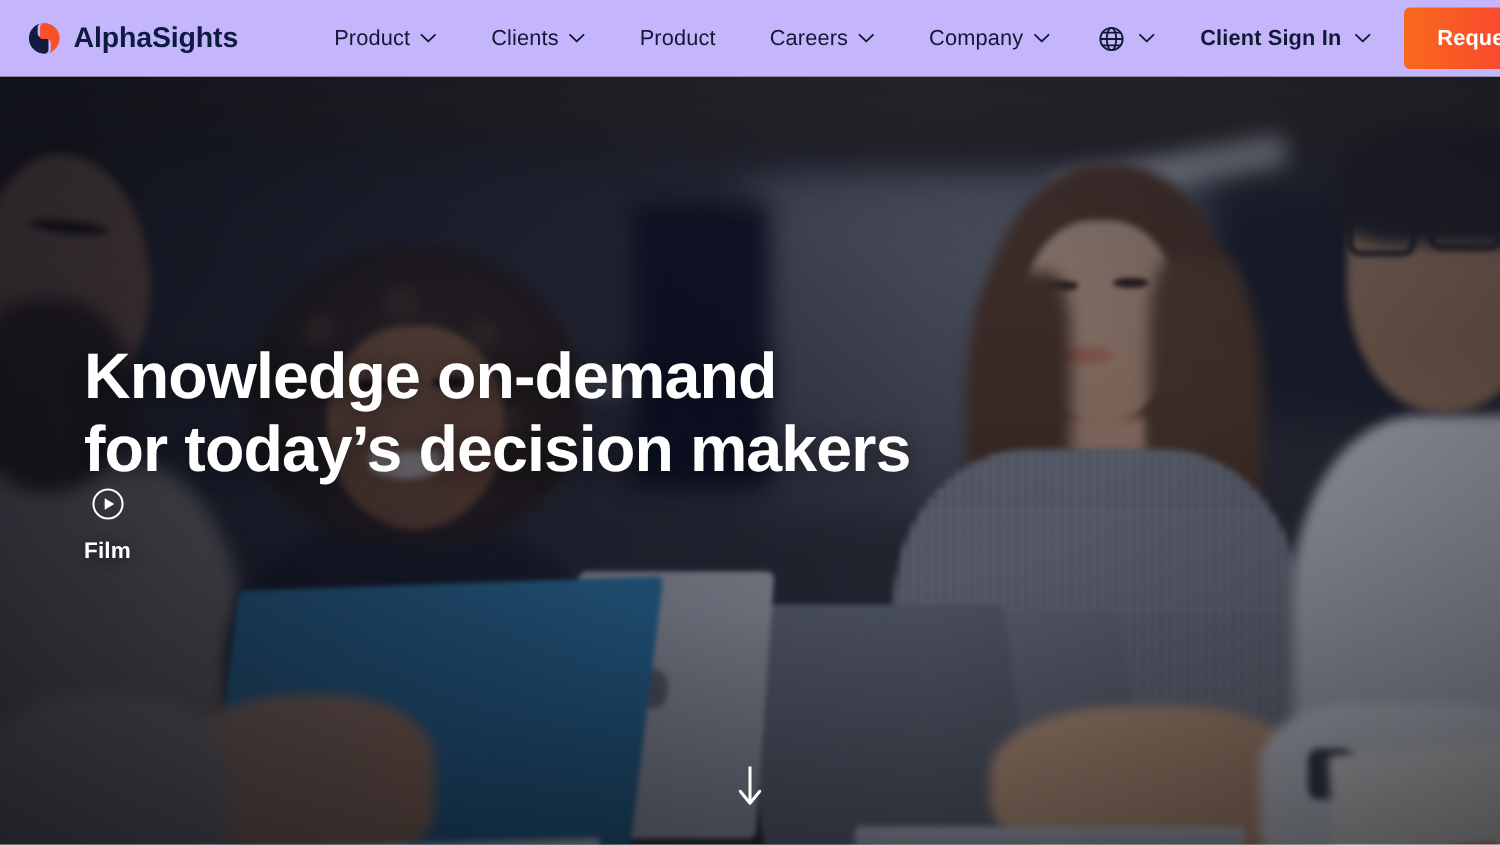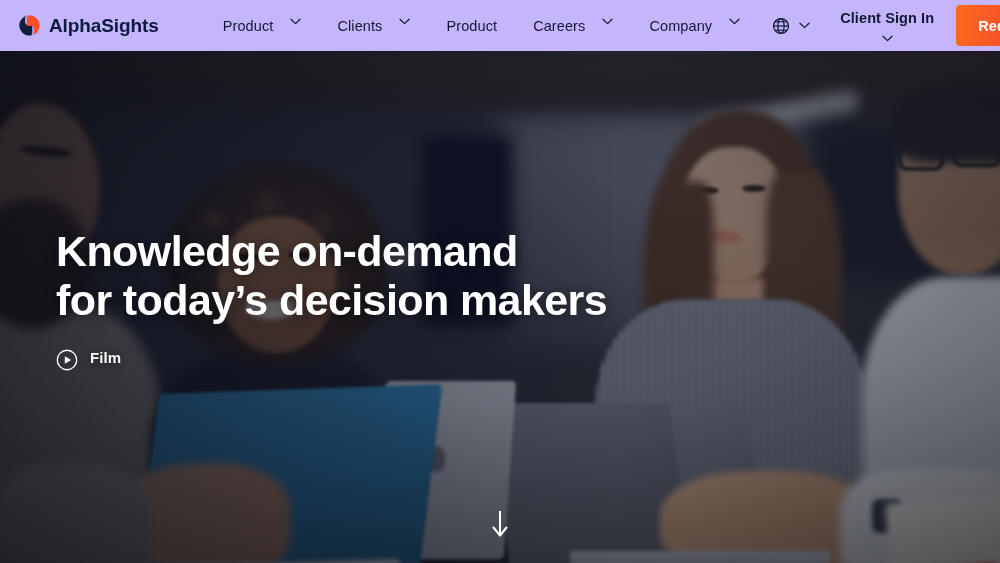--- a/index.html
+++ b/index.html
@@ -26,21 +26,21 @@
   .brand-name {
     font-size:19px;
     font-weight:600;
     color:#0d1b3e;
     letter-spacing:-0.1px;
     white-space:nowrap;
   }
 
   .nav-links { display:flex; align-items:center; margin-left:46px; }
   .nav-item {
-    display:flex; align-items:flex-start; gap:17px;
+    display:flex; align-items:center; gap:7px;
     padding:6px 18px;
     cursor:pointer;
     white-space:nowrap;
   }
   .nav-item-label {
     font-size:14.5px;
     font-weight:500;
     color:#111a33;
     letter-spacing:0.1px;
   }
@@ -51,21 +51,21 @@
     display:flex;
     align-items:center;
     height:100%;
   }
   .globe-group {
     display:flex; align-items:center; gap:9px;
     padding:6px 14px; cursor:pointer;
   }
   .signin-group {
     display:flex; align-items:center; gap:9px;
-    padding:6px 16px; cursor:pointer; margin-right:6px;flex-direction:column;
+    padding:6px 16px; cursor:pointer; margin-right:6px;
   }
   .signin-label {
     font-size:14.5px; font-weight:600; color:#111a33;
     white-space:nowrap; letter-spacing:0.1px;
   }
   .cta-btn {
     height:41px;
     display:flex; align-items:center;
     padding:0 22px;
     border:none;
@@ -414,23 +414,24 @@
     font-size:43px;
     font-weight:700;
     line-height:1.14;
     color:#ffffff;
     letter-spacing:-0.6px;
     text-shadow:0 2px 14px rgba(0,0,0,.45);
     white-space:pre-line;
   }
   .film-row {
     display:inline-flex;
+    align-items:center;
     gap:12px;
-    margin-top:24px;
     cursor:pointer;
+    flex-direction:column;
   }
   .film-label {
     font-size:15px;
     font-weight:700;
     color:#ffffff;
     letter-spacing:.1px;
     text-shadow:0 1px 8px rgba(0,0,0,.5);
   }
   .scroll-cue {
     position:absolute;

